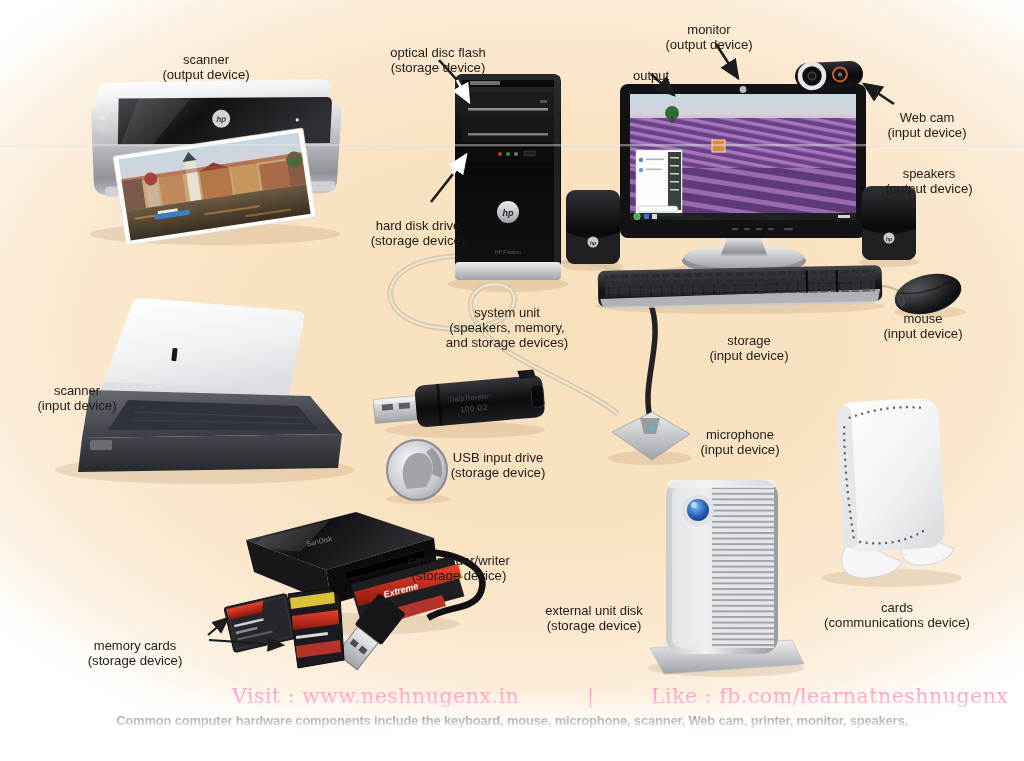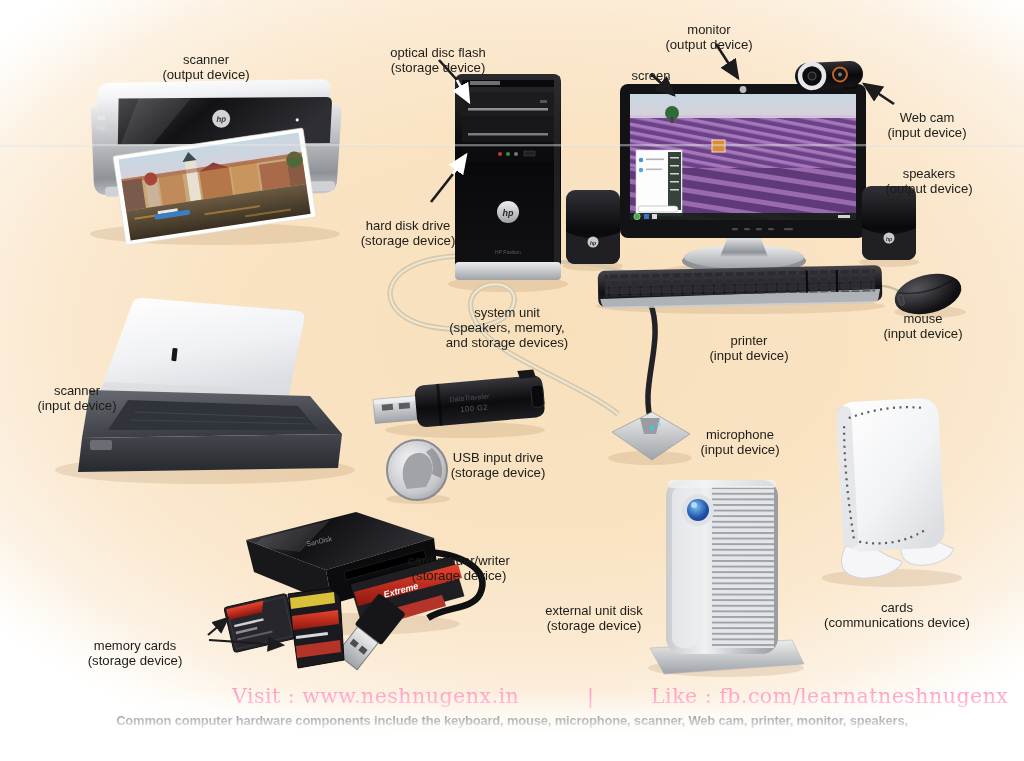--- a/index.html
+++ b/index.html
@@ -429,41 +429,41 @@
   </div>
   <div class="lbl" style="left:368px;top:30px;width:140px">
     <b>optical disc flash</b>
     <span>(storage device)</span>
   </div>
   <div class="lbl" style="left:643px;top:7px;width:132px">
     <b>monitor</b>
     <span>(output device)</span>
   </div>
   <div class="lbl" style="left:616px;top:53px;width:70px">
-    <b>screen</b>
+    <b>output</b>
   </div>
   <div class="lbl" style="left:861px;top:95px;width:132px">
     <b>Web cam</b>
     <span>(input device)</span>
   </div>
   <div class="lbl" style="left:863px;top:151px;width:132px">
     <b>speakers</b>
     <span>(output device)</span>
   </div>
-  <div class="lbl" style="left:342px;top:203px;width:132px">
+  <div class="lbl" style="left:352px;top:203px;width:132px">
     <b>hard disk drive</b>
     <span>(storage device)</span>
   </div>
   <div class="lbl" style="left:431px;top:290px;width:152px">
     <b>system unit</b>
     <span>(speakers, memory,</span>
     <span>and storage devices)</span>
   </div>
   <div class="lbl" style="left:683px;top:318px;width:132px">
-    <b>printer</b>
+    <b>storage</b>
     <span>(input device)</span>
   </div>
   <div class="lbl" style="left:857px;top:296px;width:132px">
     <b>mouse</b>
     <span>(input device)</span>
   </div>
   <div class="lbl" style="left:11px;top:368px;width:132px">
     <b>scanner</b>
     <span>(input device)</span>
   </div>

